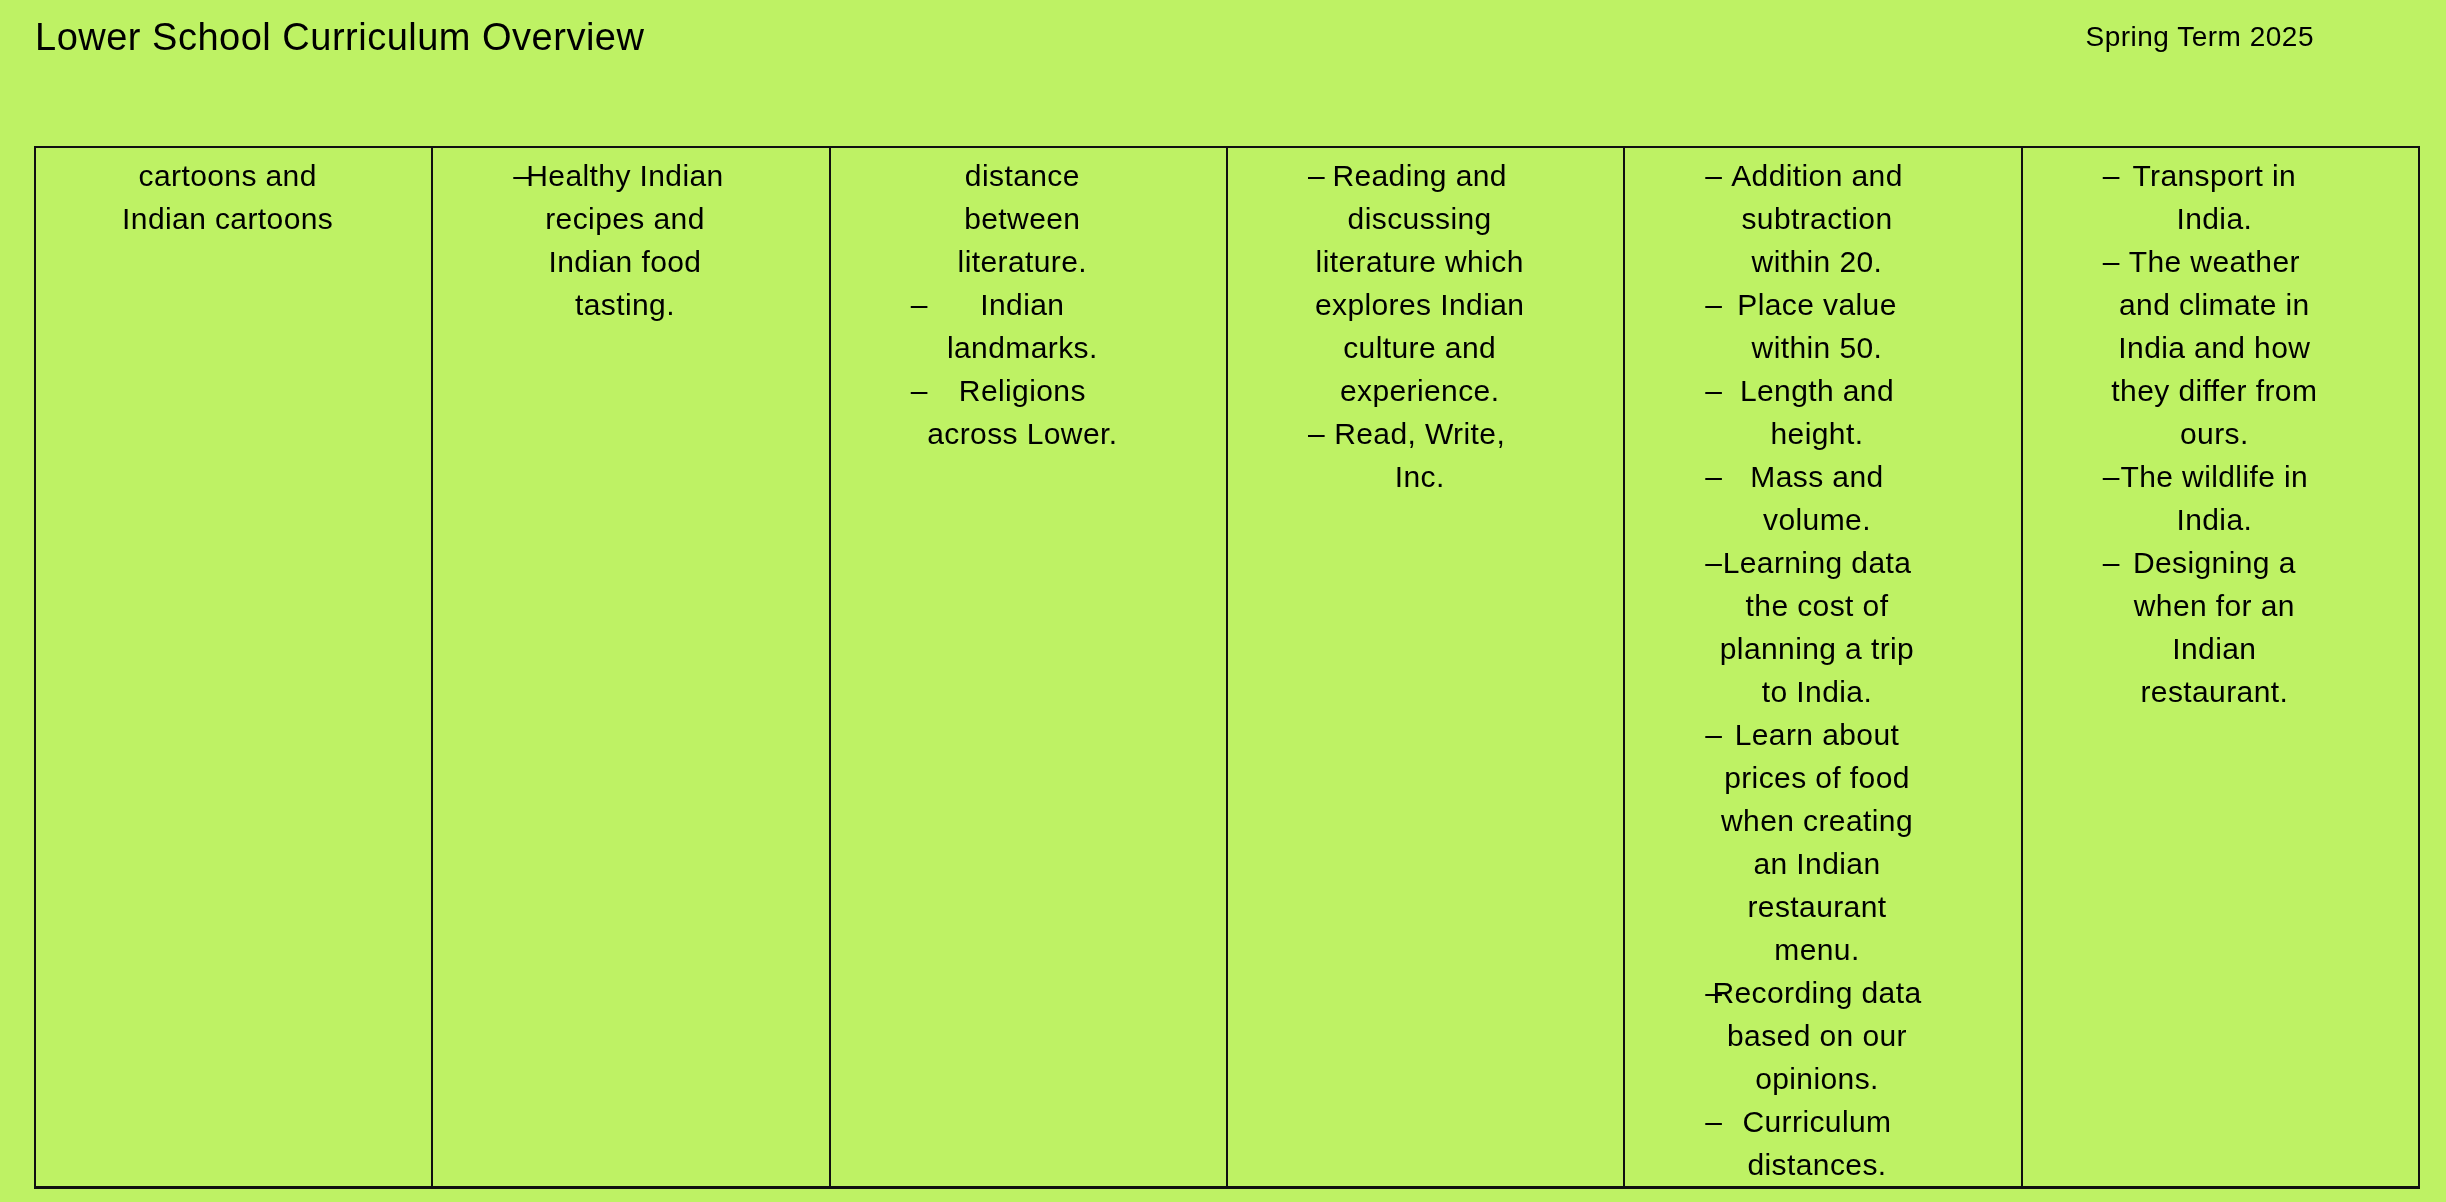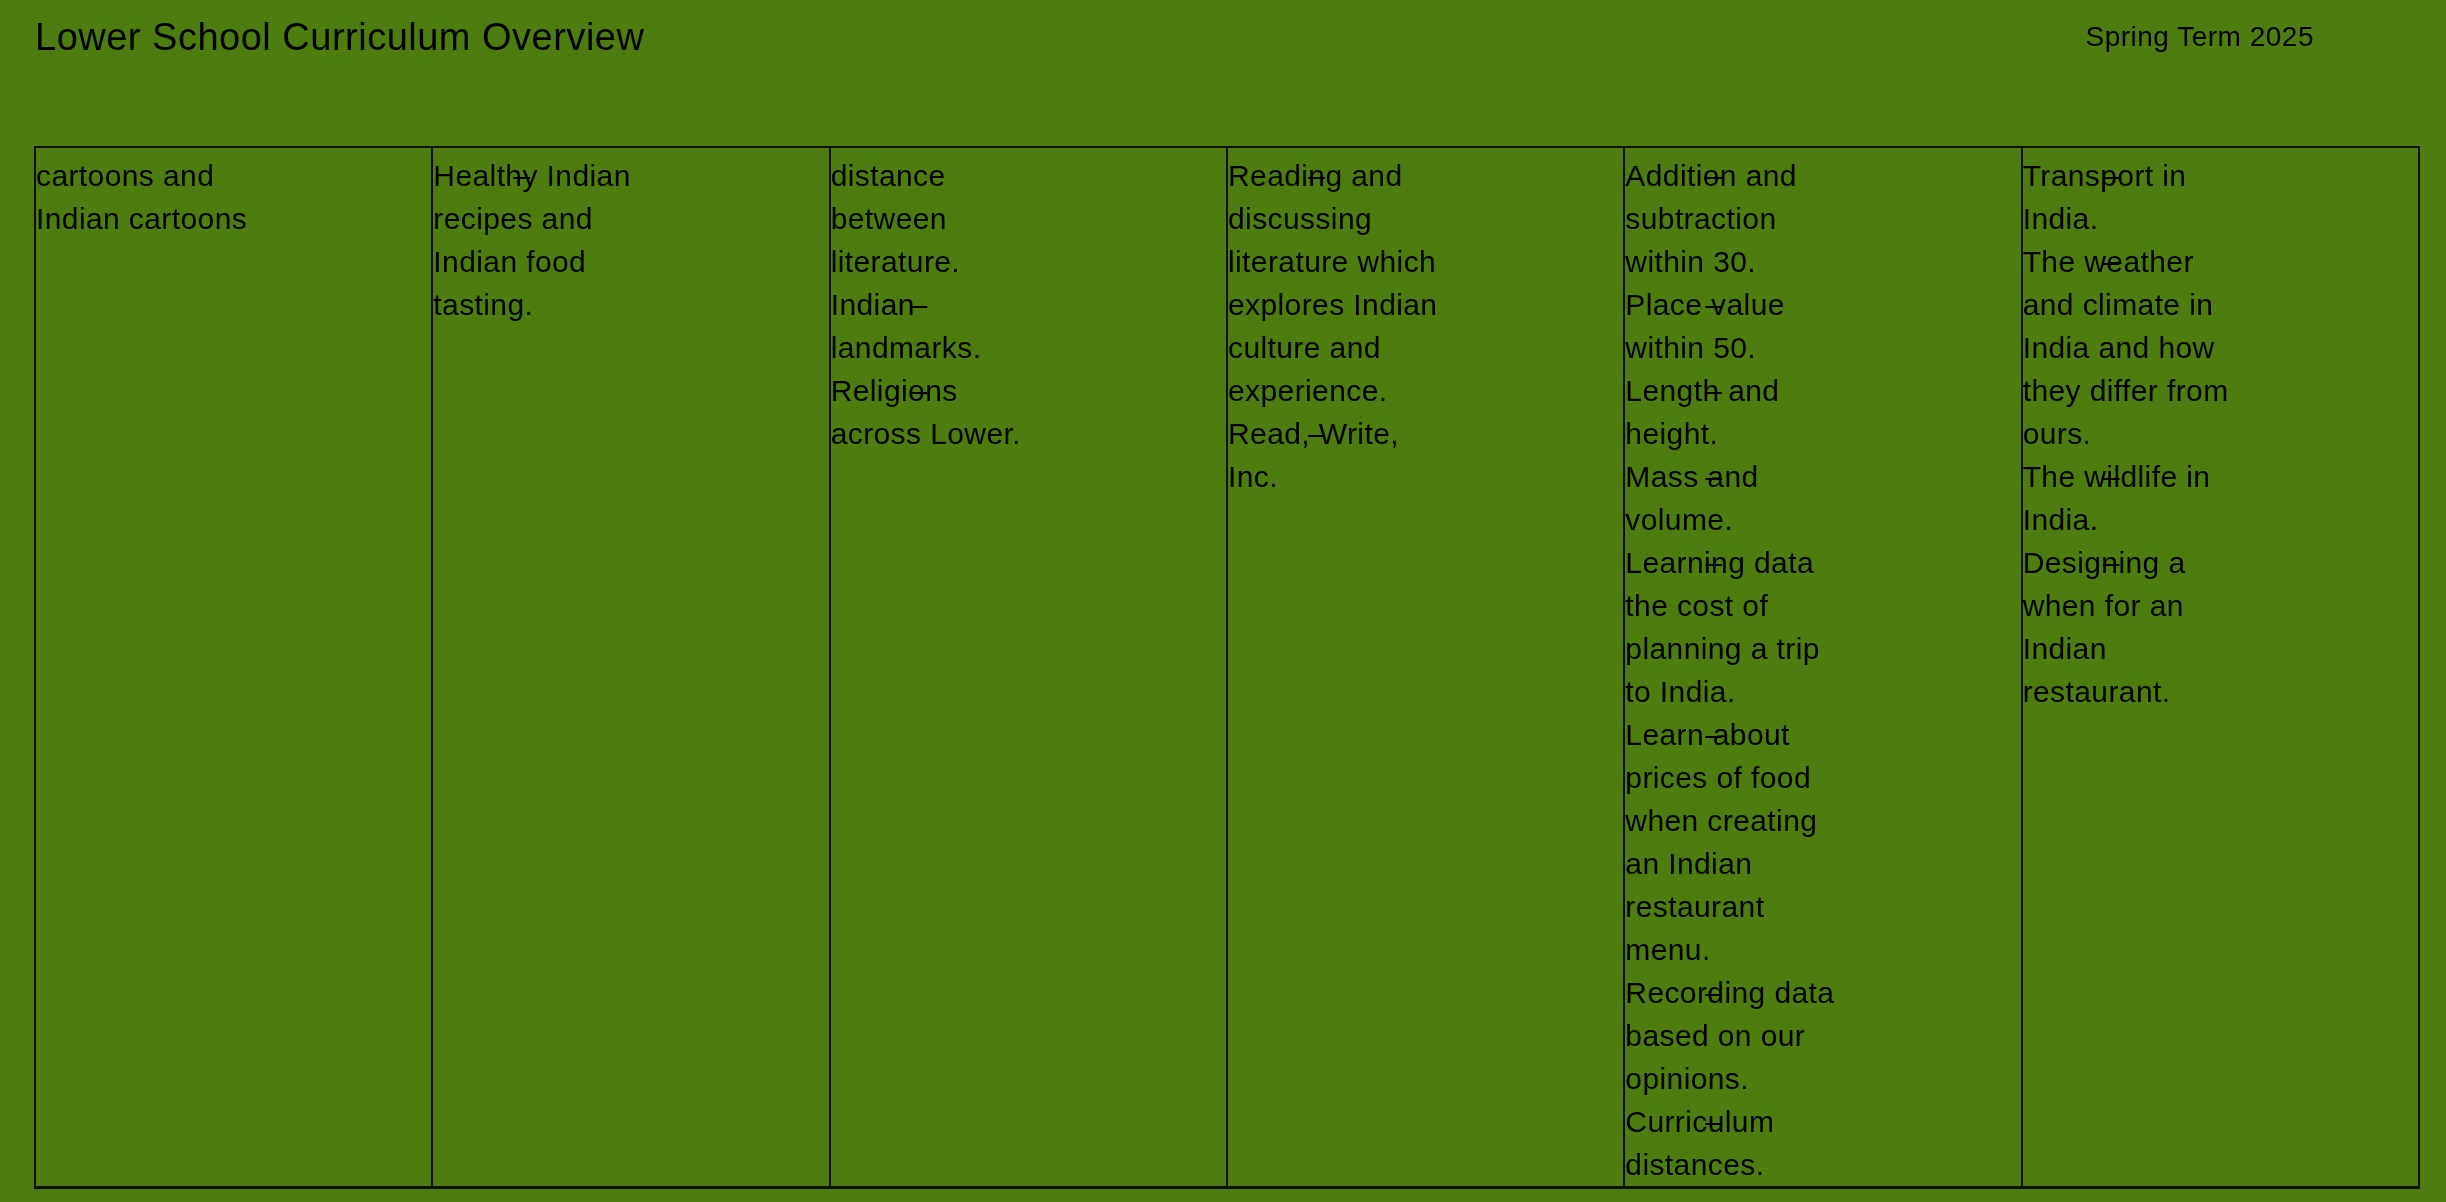--- a/index.html
+++ b/index.html
@@ -1,23 +1,24 @@
 <!DOCTYPE html>
 <html><head>
 <meta charset="utf-8">
 <style>
   html, body { margin: 0; padding: 0; background: #ffffff; }
   .page {
     position: relative;
     width: 2446px;
     height: 1202px;
-    background: #4d7c0f;
+    background: #bef264;
     font-family: "Liberation Sans", sans-serif;
     color: #000000;
     overflow: hidden;
+    text-align: center;
   }
   .doc-header { position: absolute; top: 13px; left: 0; right: 0; height: 70px; }
   .doc-title {
     position: absolute; left: 35px; top: 0;
     font-size: 38px; line-height: 48px; letter-spacing: 0.5px;
     white-space: nowrap;
   }
   .doc-term {
     position: absolute; right: 132px; top: 0;
     font-size: 28px; line-height: 48px; letter-spacing: 0.5px;
@@ -112,21 +113,21 @@
           <span class="txt">Read, Write,
 Inc.</span>
         </div>
       </td>
 
       <td>
         <div class="item">
           <span class="dash">–</span>
           <span class="txt">Addition and
 subtraction
-within 30.</span>
+within 20.</span>
         </div>
         <div class="item">
           <span class="dash">–</span>
           <span class="txt">Place value
 within 50.</span>
         </div>
         <div class="item">
           <span class="dash">–</span>
           <span class="txt">Length and
 height.</span>

